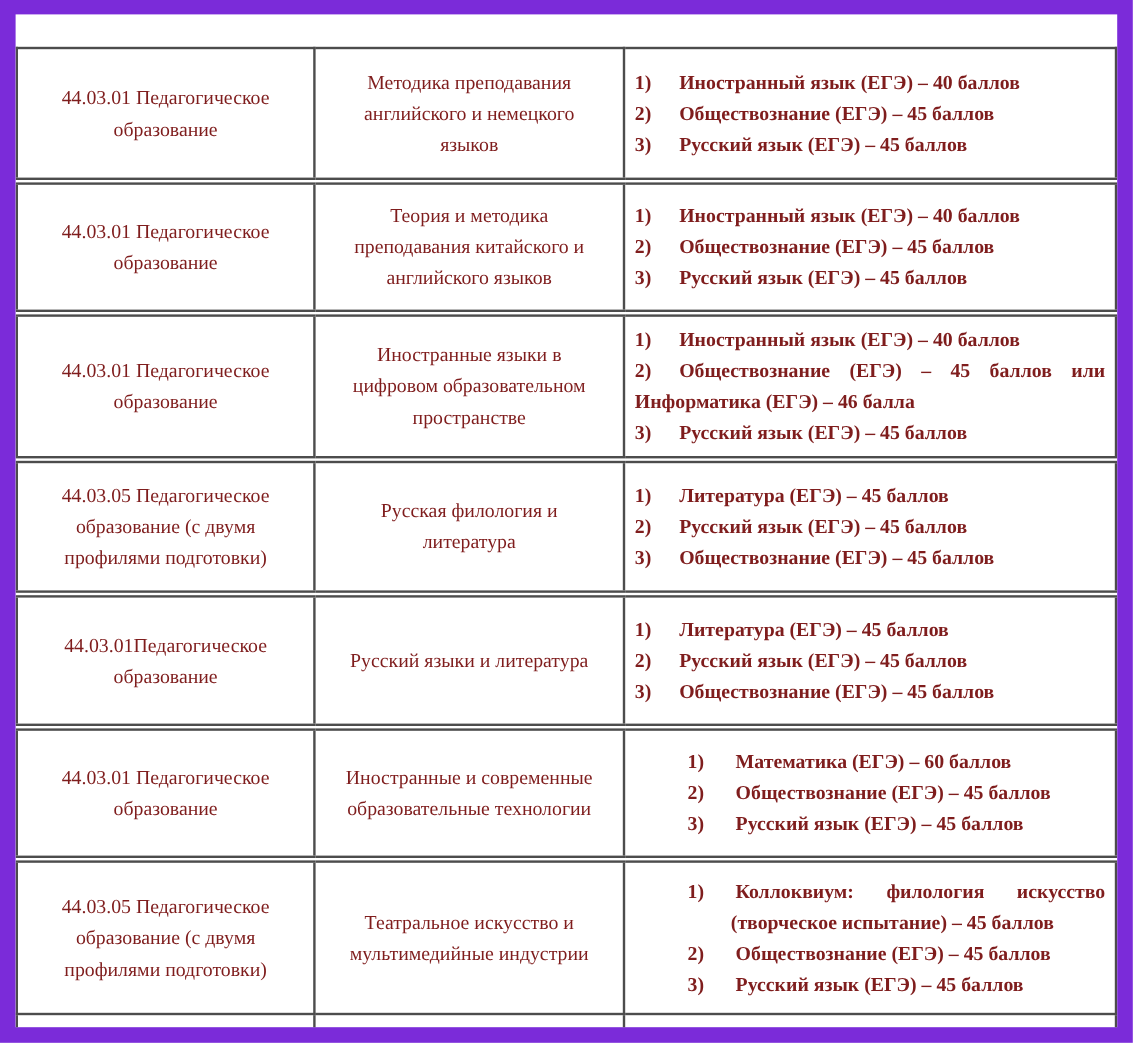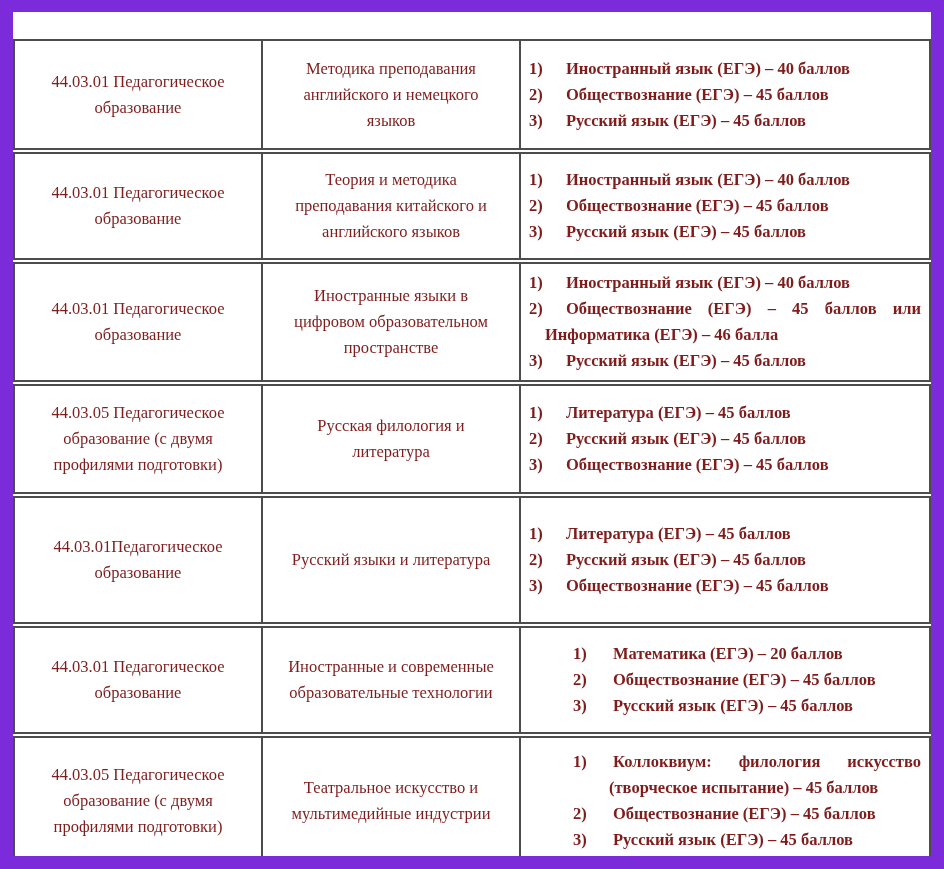--- a/index.html
+++ b/index.html
@@ -34,21 +34,21 @@
   table.doc tr.thin td{border-top:2px solid #4c4c4c;height:11px;padding:0;}
   td.c-program{width:248px;text-align:center;padding:4px 18px;}
   td.c-profile{width:258px;text-align:center;padding:4px 18px;}
   td.c-exams{padding:6px 8px;text-align:left;font-weight:bold;}
   .exam{margin:0;}
   .wide .exam{padding-left:44px;}
   .xline{white-space:normal;}
   .xline .num{display:inline-block;min-width:37px;}
   .wide .xline .num{min-width:40px;}
   .xline.j{text-align:justify;text-align-last:justify;}
-  .xline.cont-flush{margin-left:16px;}
+  .xline.cont-flush{margin-left:0;}
   .wide .xline.cont-hang{margin-left:36px;}
 </style>
 </head>
 <body>
 
 <div class="canvas">
   <div class="page">
     <div class="tablewrap">
       <table class="doc">
         <colgroup>
@@ -111,41 +111,41 @@
                   <div class="xline"><span class="num">1)</span><span>Литература (ЕГЭ) – 45 баллов</span></div>
                 </div>
                 <div class="exam">
                   <div class="xline"><span class="num">2)</span><span>Русский язык (ЕГЭ) – 45 баллов</span></div>
                 </div>
                 <div class="exam">
                   <div class="xline"><span class="num">3)</span><span>Обществознание (ЕГЭ) – 45 баллов</span></div>
                 </div>
               </td>
             </tr>
-            <tr class="main" style="height: 130px;">
+            <tr class="main" style="height: 111px;">
               <td class="c-program"><span>44.03.01Педагогическое образование</span></td>
               <td class="c-profile"><span>Русский языки и литература</span></td>
               <td class="c-exams">
                 <div class="exam">
                   <div class="xline"><span class="num">1)</span><span>Литература (ЕГЭ) – 45 баллов</span></div>
                 </div>
                 <div class="exam">
                   <div class="xline"><span class="num">2)</span><span>Русский язык (ЕГЭ) – 45 баллов</span></div>
                 </div>
                 <div class="exam">
                   <div class="xline"><span class="num">3)</span><span>Обществознание (ЕГЭ) – 45 баллов</span></div>
                 </div>
               </td>
             </tr>
             <tr class="main" style="height: 110px;">
               <td class="c-program"><span>44.03.01 Педагогическое образование</span></td>
               <td class="c-profile"><span>Иностранные и современные образовательные технологии</span></td>
               <td class="c-exams wide">
                 <div class="exam">
-                  <div class="xline"><span class="num">1)</span><span>Математика (ЕГЭ) – 20 баллов</span></div>
+                  <div class="xline"><span class="num">1)</span><span>Математика (ЕГЭ) – 60 баллов</span></div>
                 </div>
                 <div class="exam">
                   <div class="xline"><span class="num">2)</span><span>Обществознание (ЕГЭ) – 45 баллов</span></div>
                 </div>
                 <div class="exam">
                   <div class="xline"><span class="num">3)</span><span>Русский язык (ЕГЭ) – 45 баллов</span></div>
                 </div>
               </td>
             </tr>
             <tr class="main" style="height: 129px;">

